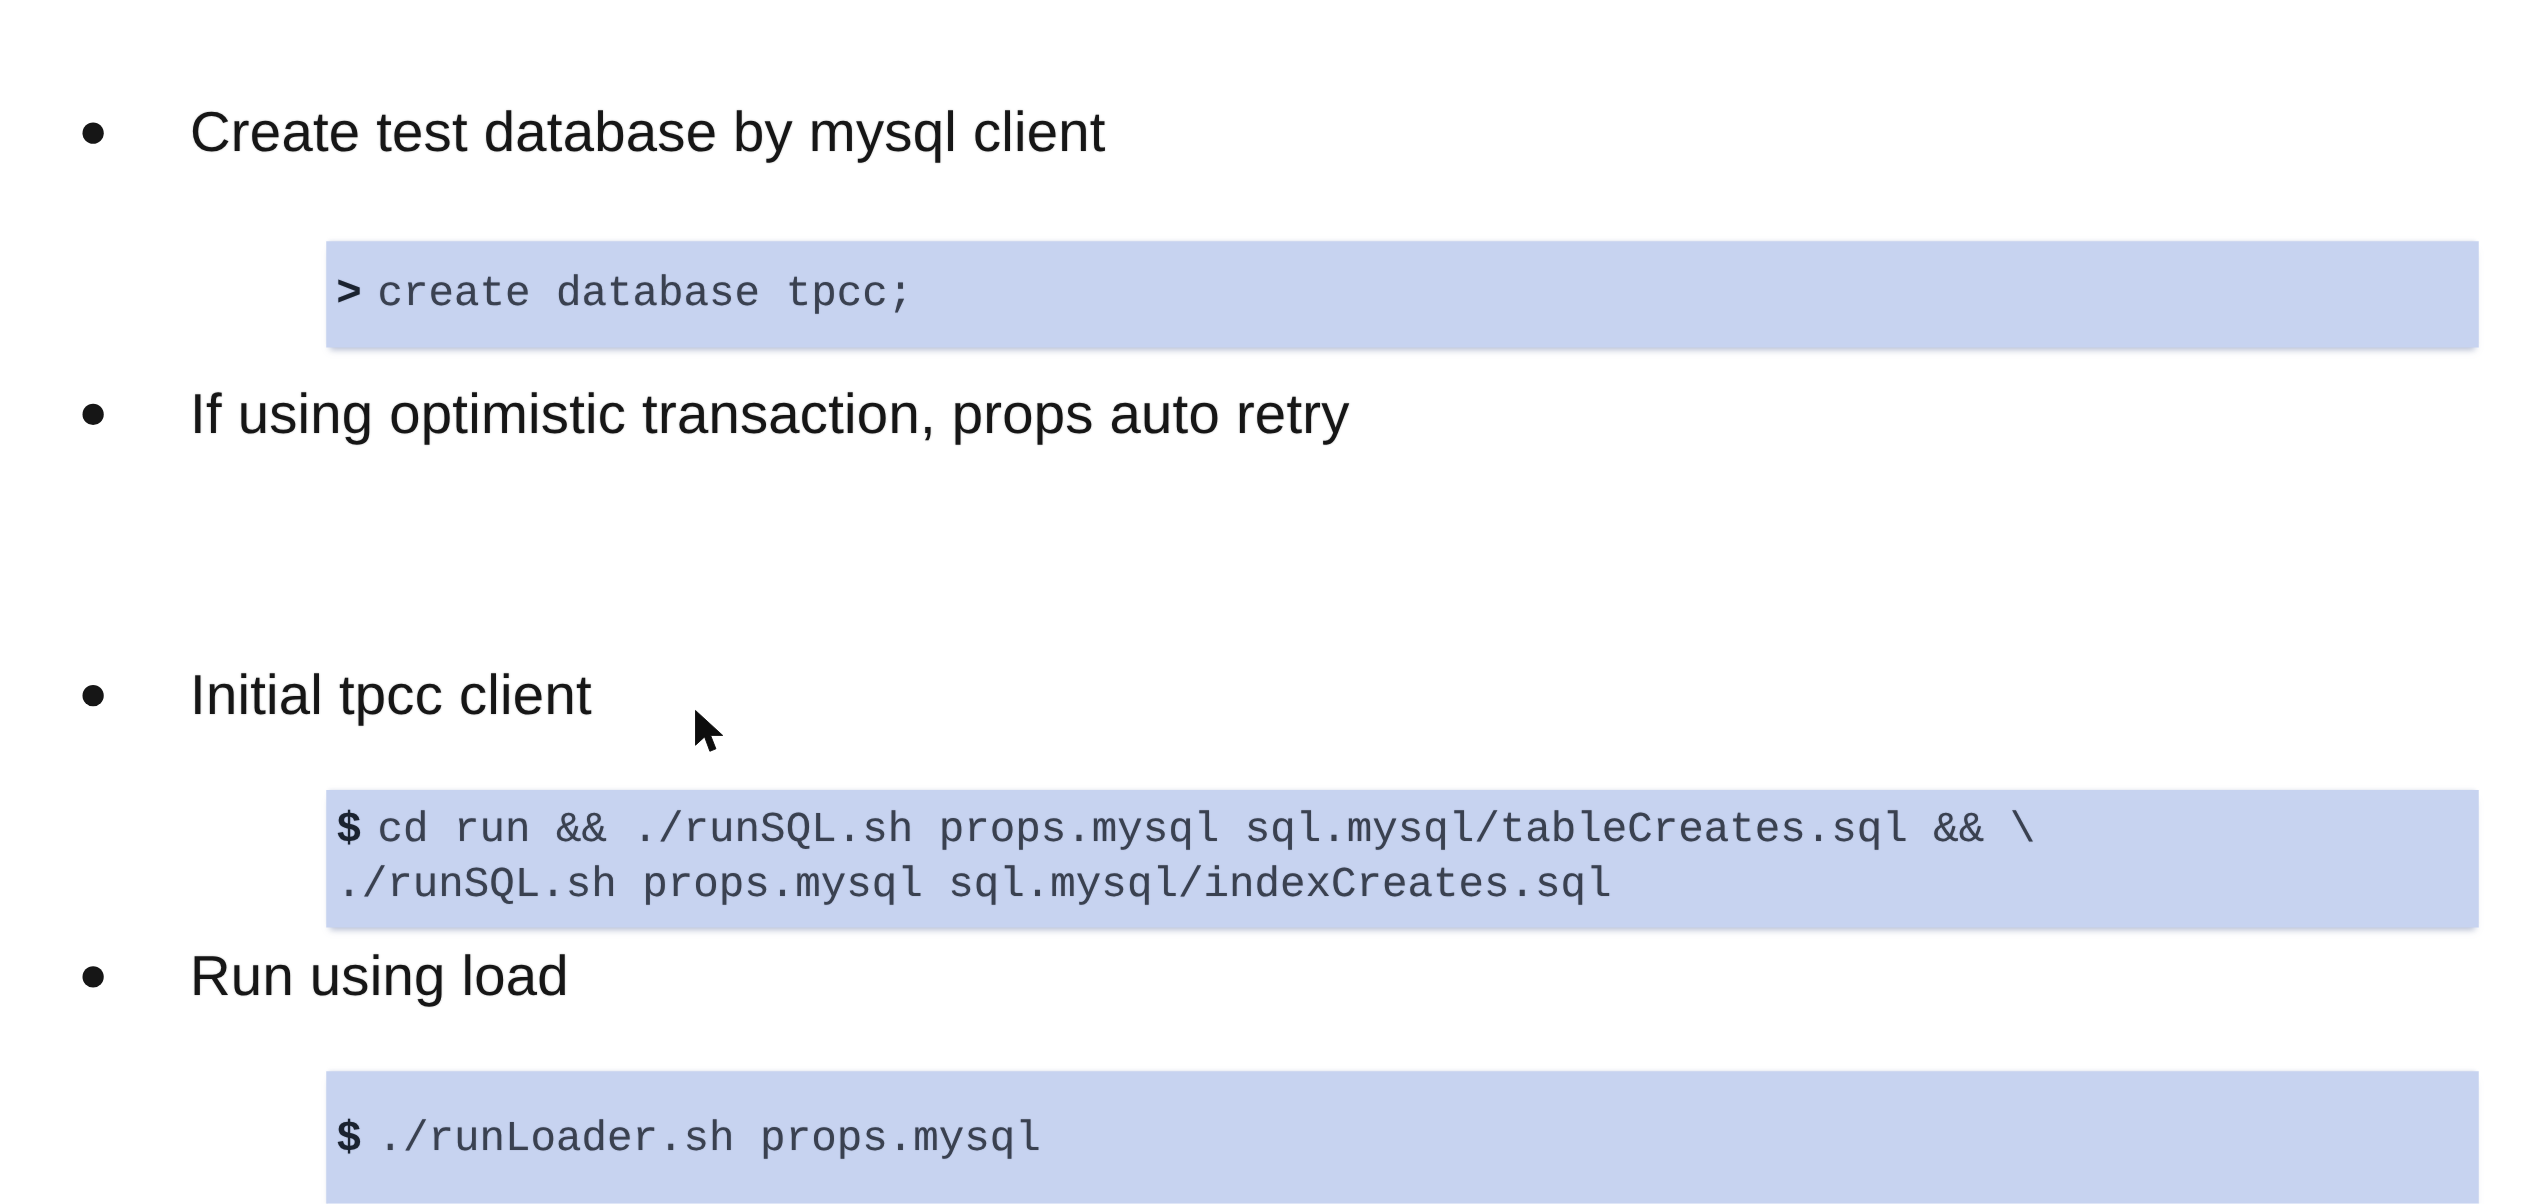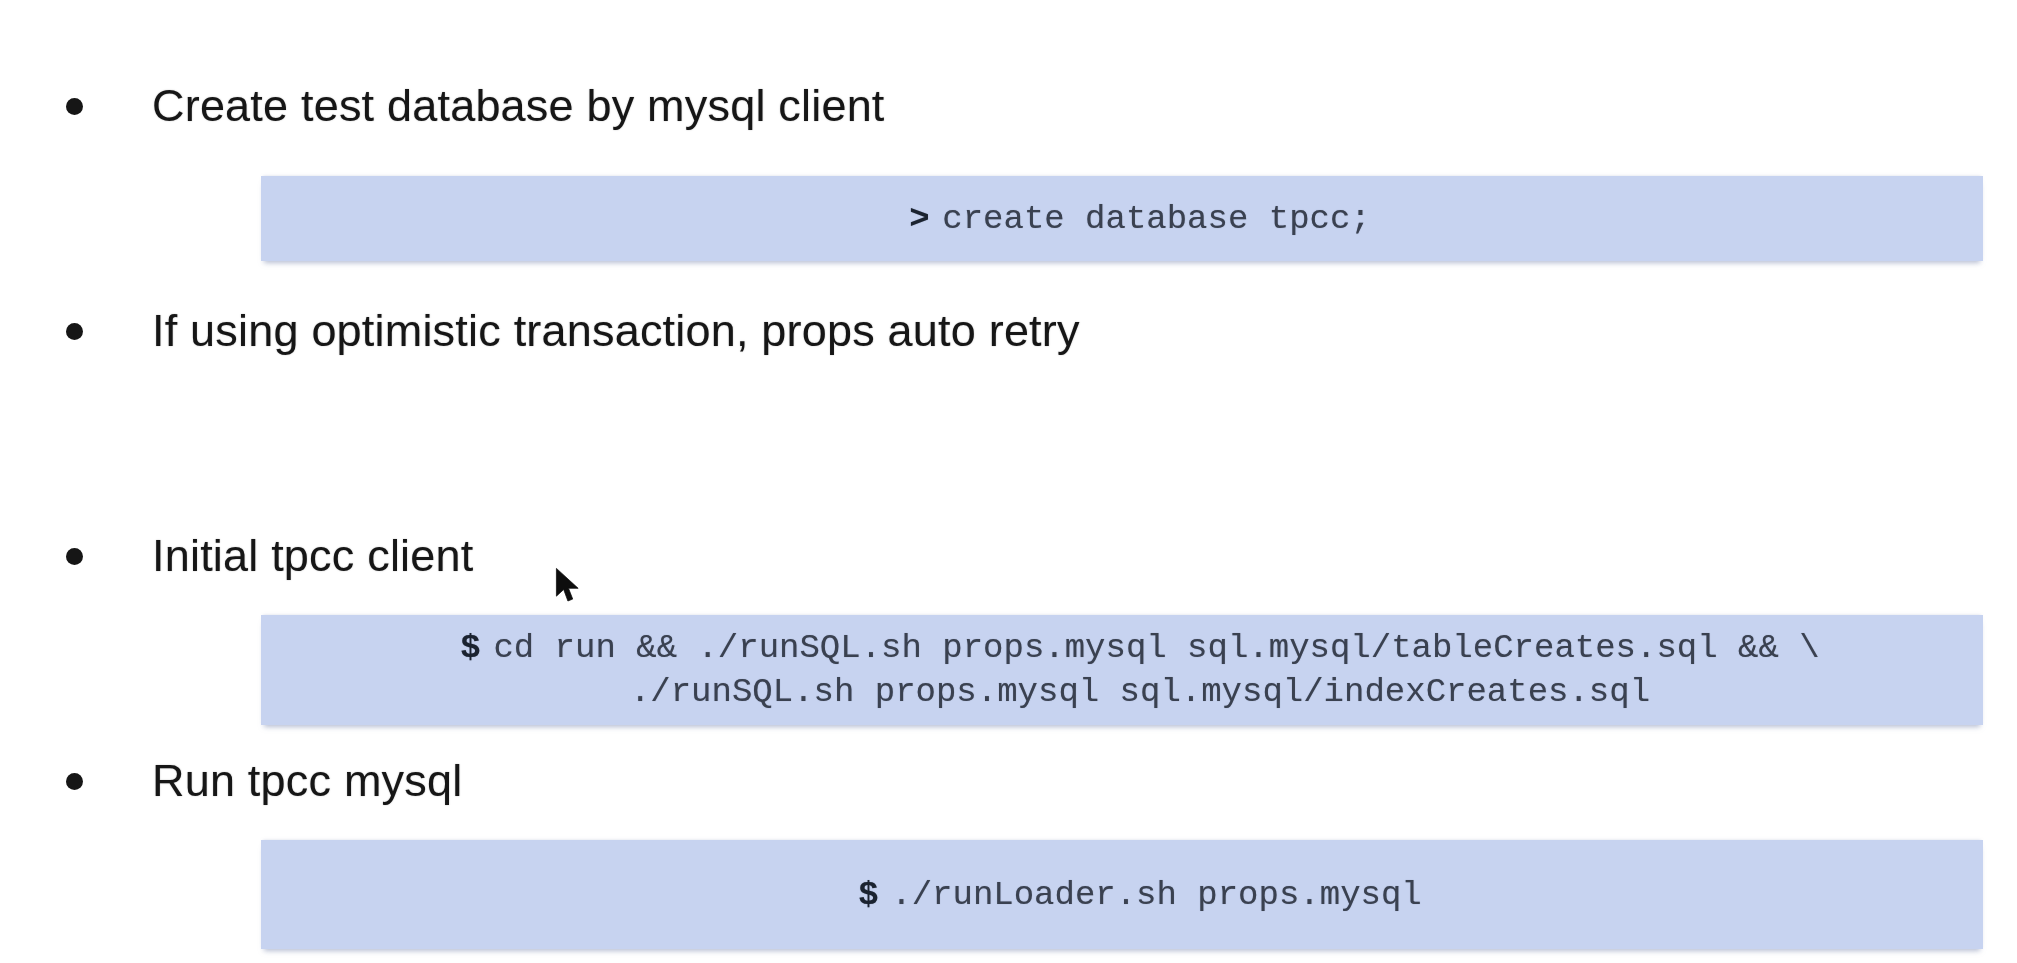--- a/index.html
+++ b/index.html
@@ -12,21 +12,20 @@
   }
   *{ margin:0; padding:0; box-sizing:border-box; }
   html,body{ background:var(--page-bg); }
   .slide{
     position:relative;
     width:2017px;
     height:963px;
     background:var(--page-bg);
     overflow:hidden;
     font-family:"Liberation Sans", sans-serif;
-    text-align:center;
   }
   .bullet-row{
     position:absolute;
     left:0;
     width:1900px;
     height:56px;
     display:flex;
     align-items:center;
   }
   .bullet-dot{
@@ -47,22 +46,23 @@
     white-space:nowrap;
   }
   .code-block{
     position:absolute;
     left:261px;
     width:1722px;
     background:var(--code-bg);
     display:flex;
     flex-direction:column;
     justify-content:center;
-    padding-left:36px;
+    padding-left:8px;
     box-shadow:0 5px 5px -3px rgba(125,138,175,0.55), 0 -2px 3px -2px rgba(160,170,200,0.4);
+    margin-top:17px;
   }
   .code-line{
     font-family:"Liberation Mono", monospace;
     font-size:34px;
     line-height:44px;
     color:var(--code-text);
     text-shadow:0 0 1px rgba(50,60,85,0.4);
     white-space:pre;
   }
   .code-prompt{
@@ -100,21 +100,21 @@
     <span class="bullet-dot"></span>
     <span class="bullet-text">Initial tpcc client</span>
   </div>
   <div class="code-block" style="top:615px;height:110px">
     <div class="code-line"><span class="code-prompt">$</span><span>cd run &amp;&amp; ./runSQL.sh props.mysql sql.mysql/tableCreates.sql &amp;&amp; \</span></div>
     <div class="code-line"><span class="code-prompt"></span><span>./runSQL.sh props.mysql sql.mysql/indexCreates.sql</span></div>
   </div>
 
   <div class="bullet-row" style="top:753px">
     <span class="bullet-dot"></span>
-    <span class="bullet-text">Run tpcc mysql</span>
+    <span class="bullet-text">Run using load</span>
   </div>
   <div class="code-block" style="top:840px;height:109px">
     <div class="code-line"><span class="code-prompt">$</span><span>./runLoader.sh props.mysql</span></div>
   </div>
 
   <svg class="mouse-cursor" viewBox="0 0 24 32" aria-hidden="true">
     <path d="M2 1 L2 24 L8 18.5 L11.5 28 L15.5 26.4 L12 17.5 L20 17.5 Z" fill="var(--cursor-color)" stroke="var(--cursor-color)" stroke-width="0.6" stroke-linejoin="round"></path>
   </svg>
 
 </div>

